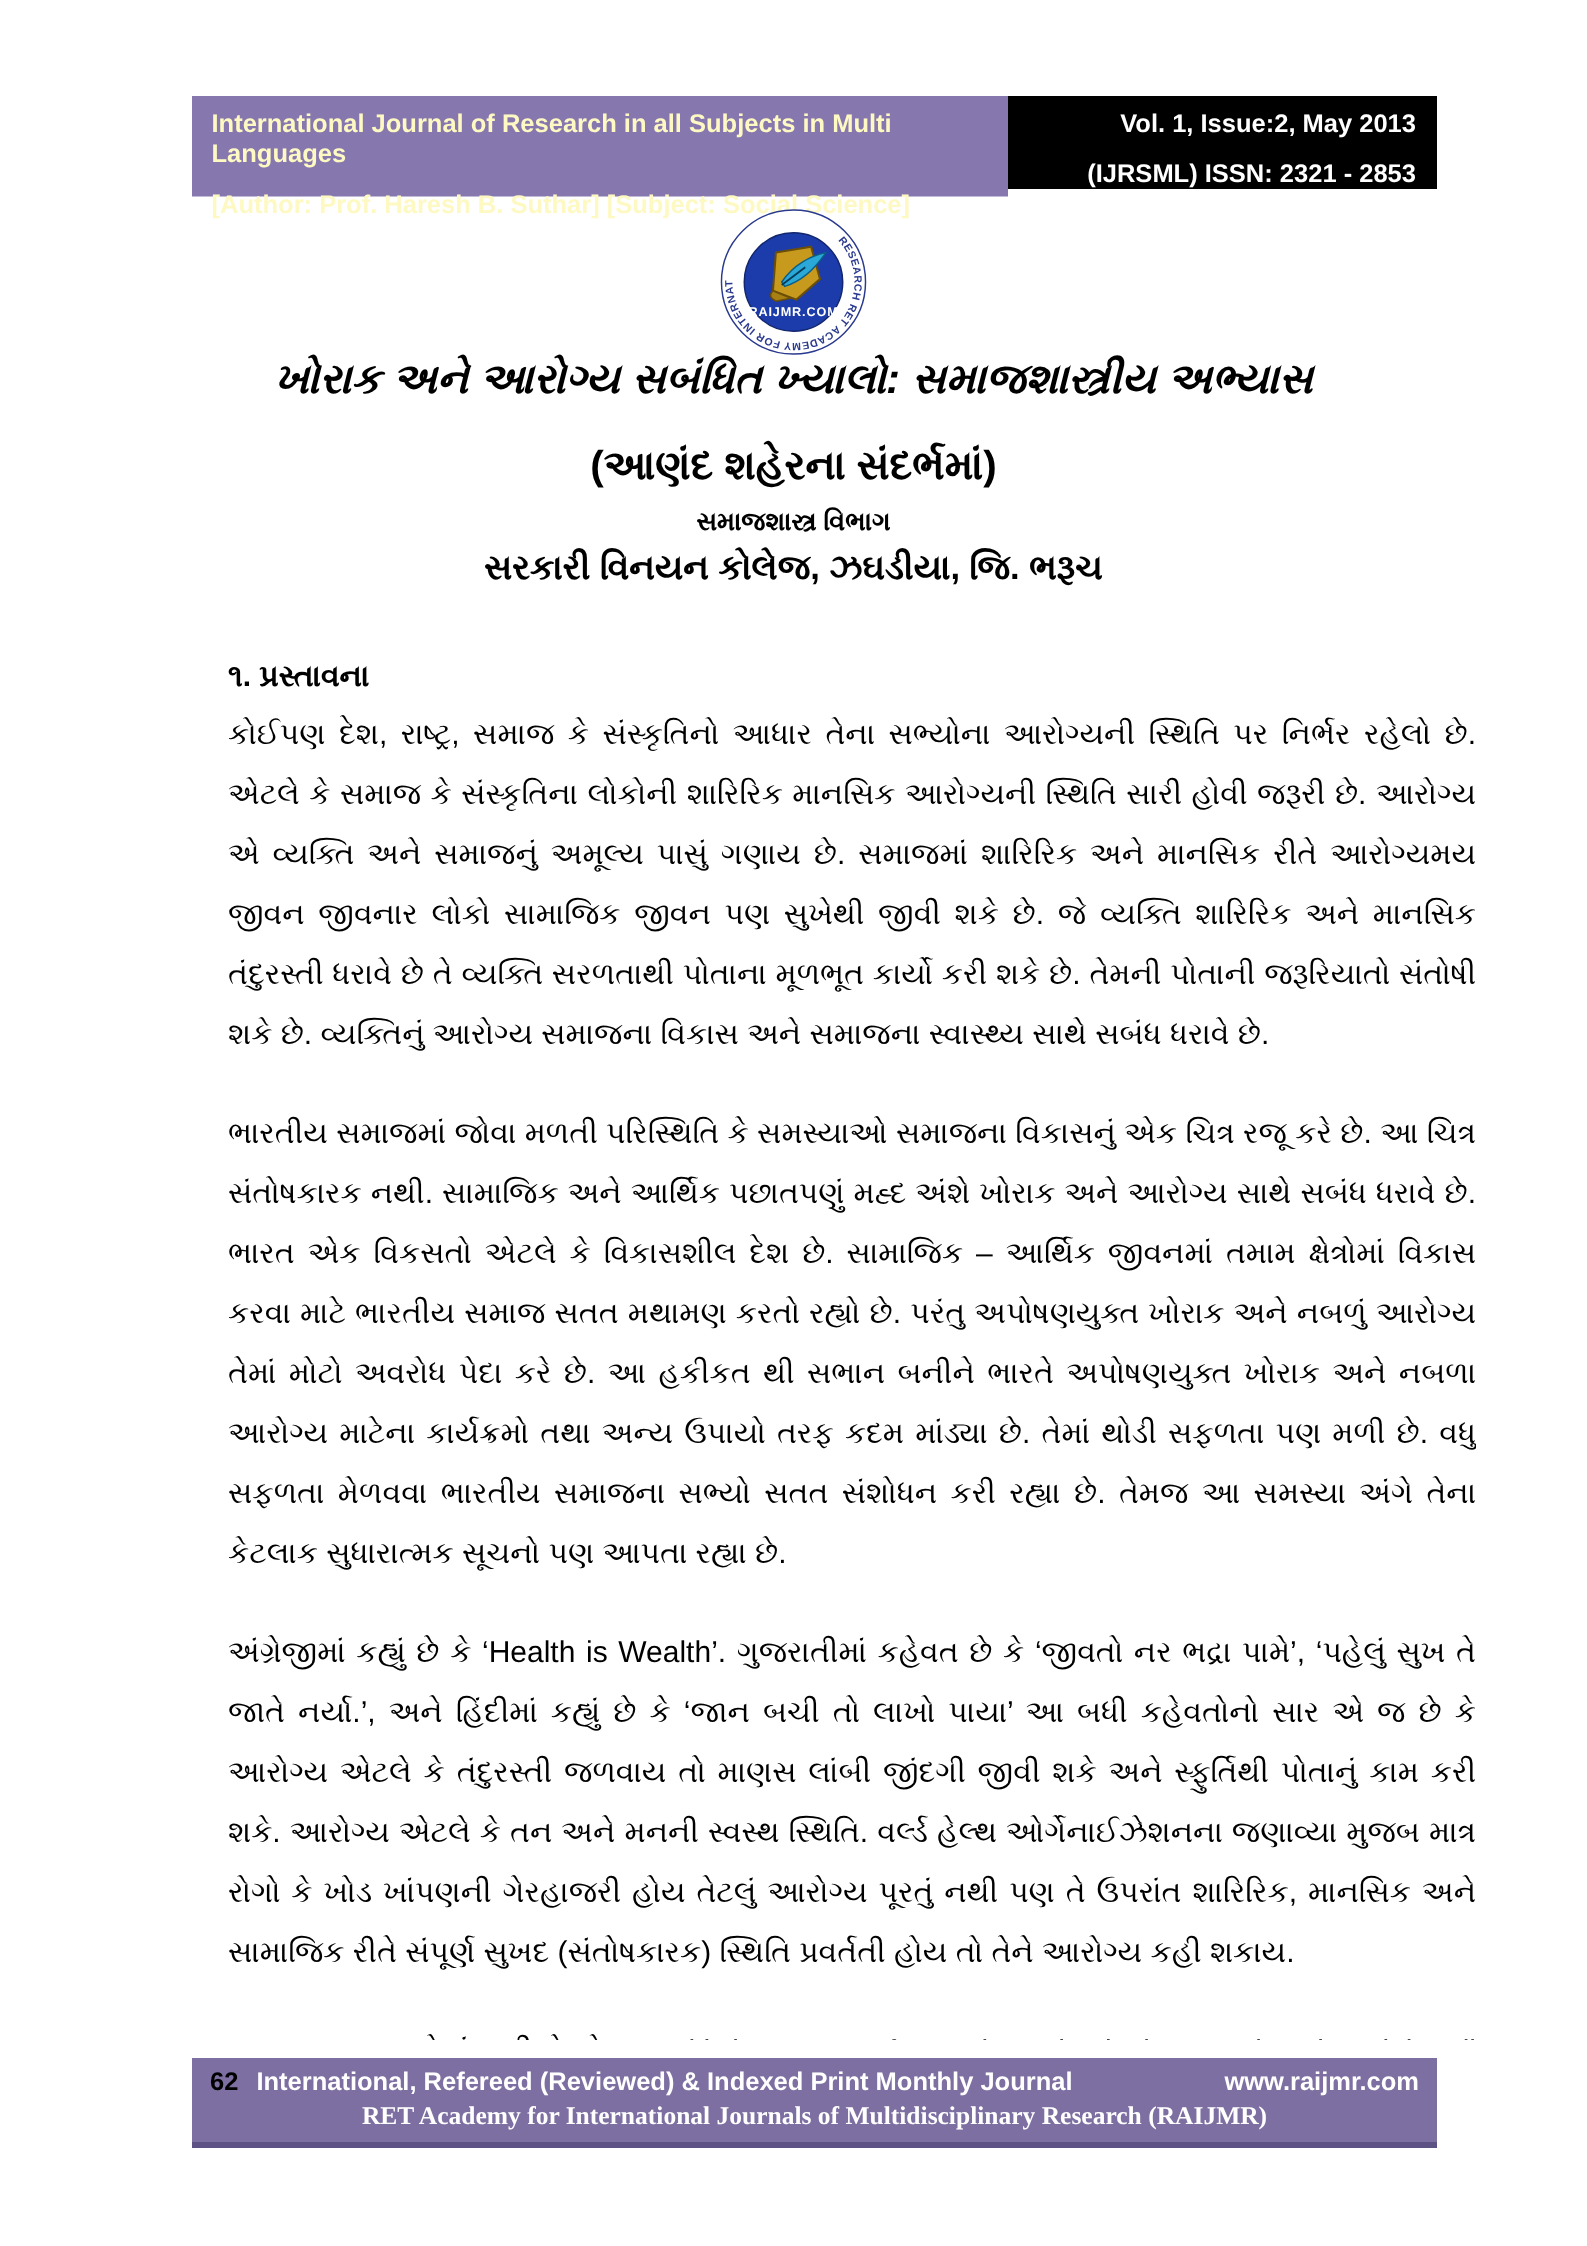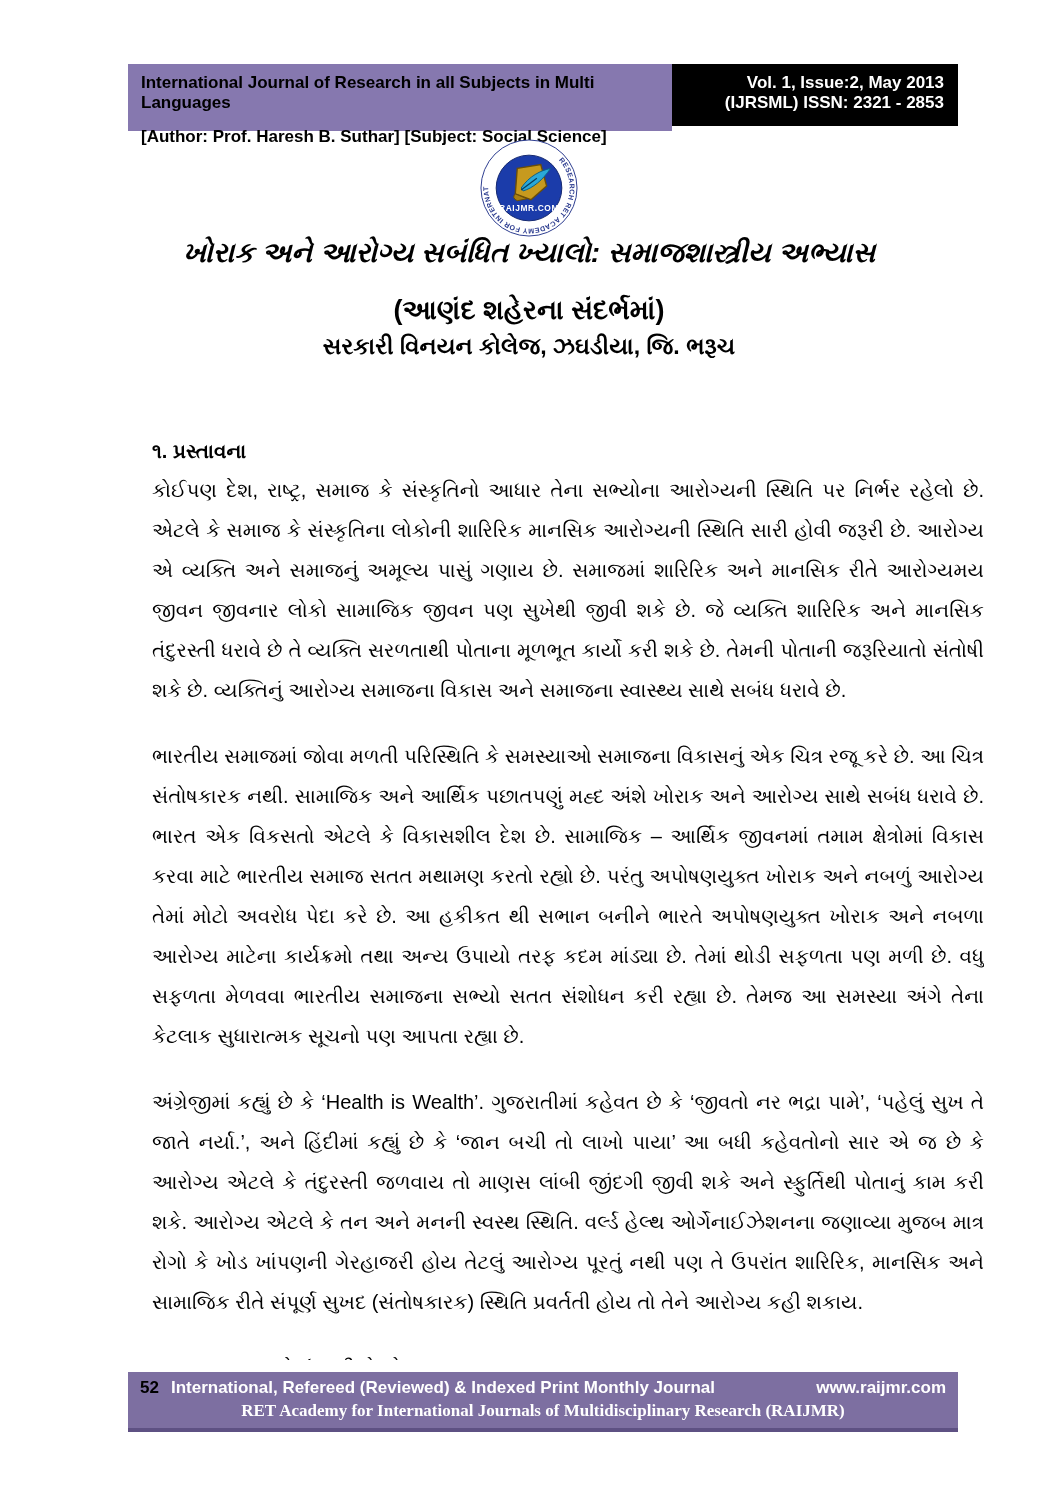--- a/index.html
+++ b/index.html
@@ -14,33 +14,33 @@
   .page { position: absolute; inset: 0; background: #fff; }
 
   
   .page-header {
     position: absolute; left: 128px; top: 64px; width: 830px;
     display: flex; align-items: flex-start;
   }
   .header-left {
     width: 544px; height: 67px;
     background: #8678af;
-    color: #000000; font-weight: bold; font-size: 17px;
+    color: #fef9c3; font-weight: bold; font-size: 17px;
     padding: 9px 10px 0 13px;
     display: flex; flex-direction: column; justify-content: space-between;
   }
   .header-left .hl2 { margin-top: 14px; }
   .header-right {
     width: 286px; height: 62px;
     background: #000;
     color: #fff; font-weight: bold; font-size: 17px;
     text-align: right;
     padding: 9px 14px 0 10px;
   }
-  .header-right .hr2 { }
+  .header-right .hr2 { margin-top: 13px; }
 
   
   .logo-wrap {
     position: absolute; top: 139px; left: 0; width: 100%;
     display: flex; justify-content: center;
   }
 
   
   .title-block { position: absolute; top: 238px; left: 114px; width: 830px; text-align: center; }
   .article-title { font-size: 28px; font-weight: bold; color: #000; line-height: 1.1; font-style: italic; }
@@ -108,34 +108,35 @@
 
       <path d="M42 50 C 50 38, 62 32, 72 30 C 64 42, 54 50, 44 53 Z" fill="#2aa8d8" stroke="#0b5f86" stroke-width="1"></path>
       <path d="M42 52 L58 40" stroke="#083b57" stroke-width="1.2" fill="none"></path>
       <text x="50" y="73" text-anchor="middle" font-size="8.6" fill="#ffffff" font-weight="bold" letter-spacing="0.6">RAIJMR.COM</text>
     </svg>
   </div>
 
   <div class="title-block">
     <div class="article-title">ખોરાક અને આરોગ્ય સબંધિત ખ્યાલો: સમાજશાસ્ત્રીય અભ્યાસ</div>
     <div class="article-subtitle">(આણંદ શહેરના સંદર્ભમાં)</div>
+    <div class="article-dept">સમાજશાસ્ત્ર વિભાગ</div>
     <div class="article-college">સરકારી વિનયન કોલેજ, ઝઘડીયા, જિ. ભરૂચ</div>
   </div>
 
   <div class="content">
     <div class="section-heading">૧. પ્રસ્તાવના</div>
     <p>કોઈપણ દેશ, રાષ્ટ્ર, સમાજ કે સંસ્કૃતિનો આધાર તેના સભ્યોના આરોગ્યની સ્થિતિ પર નિર્ભર રહેલો છે. એટલે કે સમાજ  કે સંસ્કૃતિના લોકોની શારિરિક માનસિક આરોગ્યની સ્થિતિ સારી હોવી જરૂરી છે. આરોગ્ય એ વ્યક્તિ અને સમાજનું અમૂલ્ય પાસું ગણાય છે. સમાજમાં શારિરિક અને માનસિક રીતે આરોગ્યમય જીવન જીવનાર લોકો સામાજિક જીવન પણ સુખેથી જીવી શકે છે. જે વ્યક્તિ શારિરિક અને માનસિક તંદુરસ્તી ધરાવે છે તે વ્યક્તિ સરળતાથી પોતાના મૂળભૂત કાર્યો કરી શકે છે. તેમની પોતાની જરૂરિયાતો સંતોષી શકે છે. વ્યક્તિનું આરોગ્ય સમાજના વિકાસ અને સમાજના સ્વાસ્થ્ય સાથે સબંધ ધરાવે છે.</p>
     <p>ભારતીય સમાજમાં જોવા મળતી પરિસ્થિતિ કે સમસ્યાઓ સમાજના વિકાસનું એક ચિત્ર રજૂ કરે છે. આ ચિત્ર સંતોષકારક નથી. સામાજિક અને આર્થિક પછાતપણું મહ્દ અંશે ખોરાક અને આરોગ્ય સાથે સબંધ ધરાવે છે. ભારત એક વિકસતો એટલે કે વિકાસશીલ દેશ છે. સામાજિક – આર્થિક જીવનમાં તમામ ક્ષેત્રોમાં વિકાસ કરવા માટે ભારતીય સમાજ સતત મથામણ કરતો રહ્યો છે. પરંતુ અપોષણયુક્ત ખોરાક અને નબળું આરોગ્ય તેમાં મોટો અવરોધ પેદા કરે છે. આ હકીકત થી સભાન બનીને ભારતે અપોષણયુક્ત ખોરાક અને નબળા આરોગ્ય  માટેના કાર્યક્રમો તથા અન્ય ઉપાયો તરફ કદમ માંડ્યા છે. તેમાં થોડી સફળતા પણ મળી છે. વધુ સફળતા મેળવવા ભારતીય સમાજના સભ્યો સતત સંશોધન કરી રહ્યા છે. તેમજ આ સમસ્યા અંગે તેના કેટલાક સુધારાત્મક સૂચનો પણ આપતા રહ્યા છે.</p>
     <p>અંગ્રેજીમાં કહ્યું છે કે ‘Health is Wealth’. ગુજરાતીમાં કહેવત છે કે ‘જીવતો નર ભદ્રા પામે’, ‘પહેલું સુખ તે જાતે નર્યા.’, અને હિંદીમાં કહ્યું છે કે ‘જાન બચી તો લાખો પાયા’ આ બધી કહેવતોનો સાર એ જ છે કે આરોગ્ય એટલે કે તંદુરસ્તી જળવાય તો માણસ લાંબી જીંદગી  જીવી શકે અને સ્ફુર્તિથી પોતાનું કામ કરી શકે. આરોગ્ય એટલે કે તન અને મનની સ્વસ્થ સ્થિતિ. વર્લ્ડ હેલ્થ ઓર્ગેનાઈઝેશનના જણાવ્યા મુજબ માત્ર રોગો કે ખોડ ખાંપણની ગેરહાજરી  હોય તેટલું આરોગ્ય પૂરતું નથી પણ તે ઉપરાંત શારિરિક, માનસિક અને સામાજિક રીતે સંપૂર્ણ સુખદ (સંતોષકારક) સ્થિતિ પ્રવર્તતી હોય તો તેને આરોગ્ય કહી શકાય.</p>
     <p>W.H.O. ના શબ્દોમાં કહીએ તો, “Health is a state of complete physical, natural and social well being and not nearly the absence of disease and infirmity”</p>
 
   </div>
 
   <div class="page-footer">
     <div class="footer-line1">
-      <span class="footer-page-number">52</span>
+      <span class="footer-page-number">62</span>
       <span class="footer-journal-type">International, Refereed (Reviewed) &amp; Indexed Print Monthly Journal</span>
       <span class="footer-website">www.raijmr.com</span>
     </div>
     <div class="footer-line2">RET Academy for International Journals of Multidisciplinary Research (RAIJMR)</div>
   </div>
 
 </div>
 
 </body></html>

